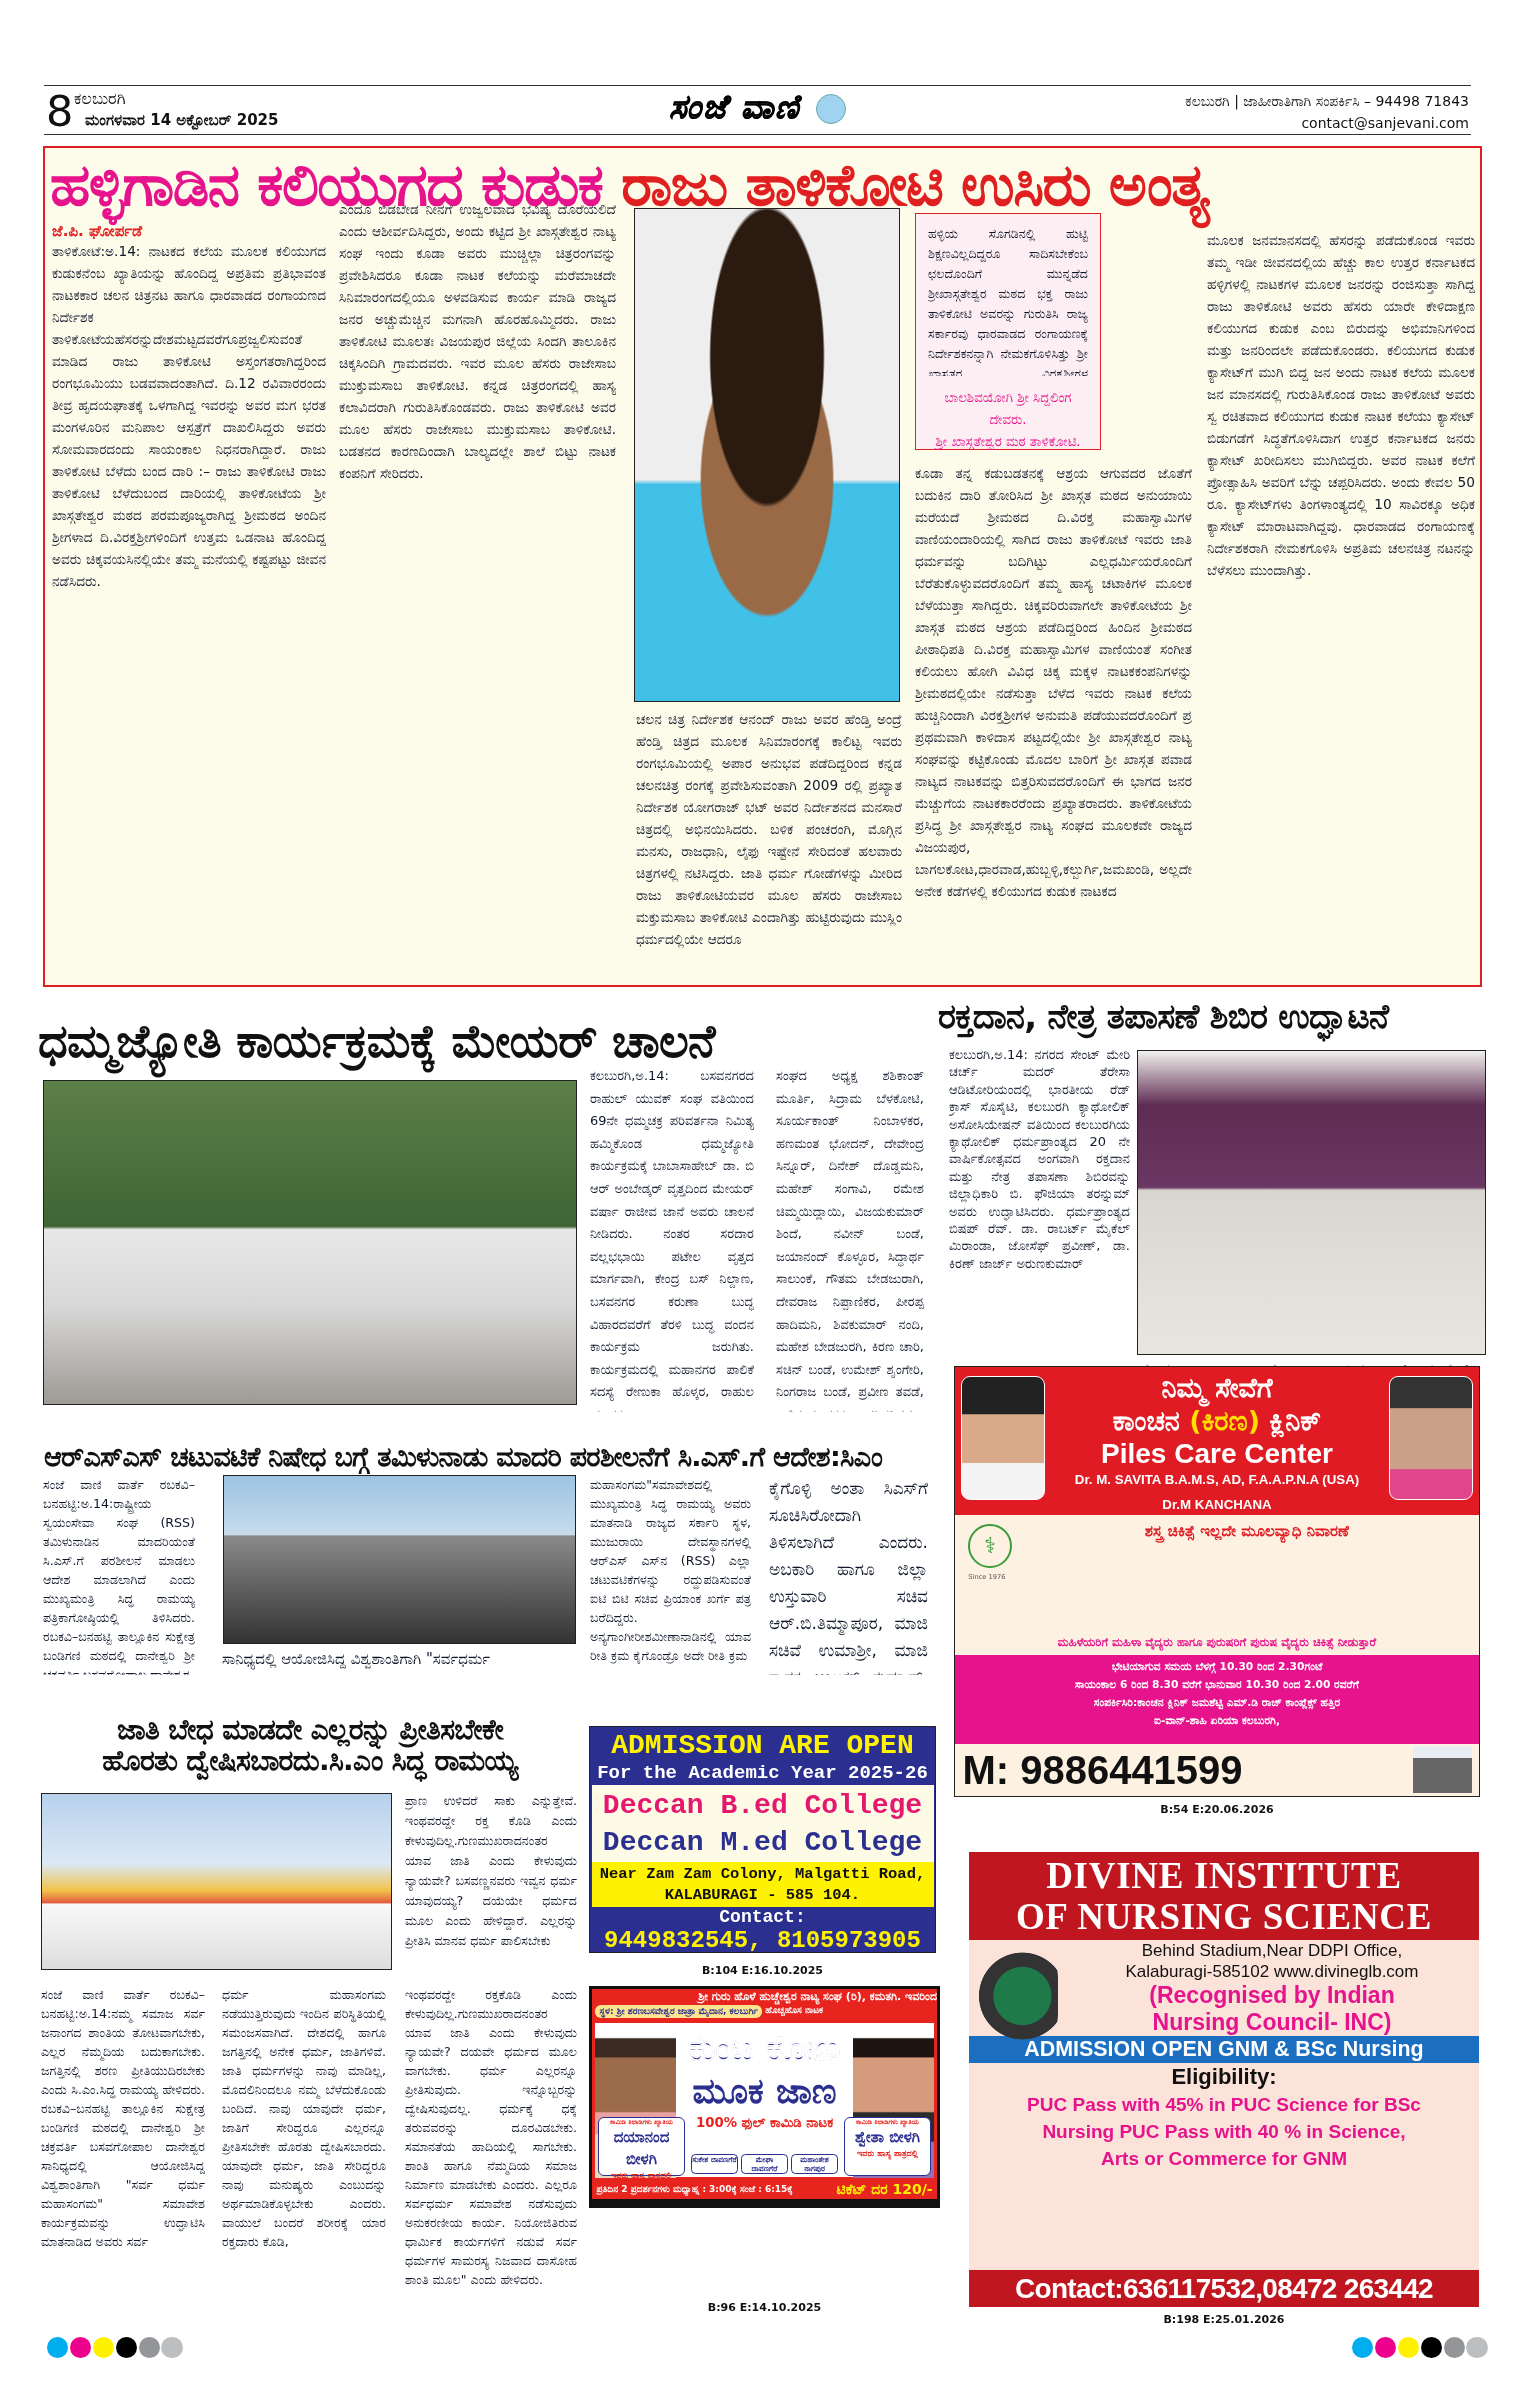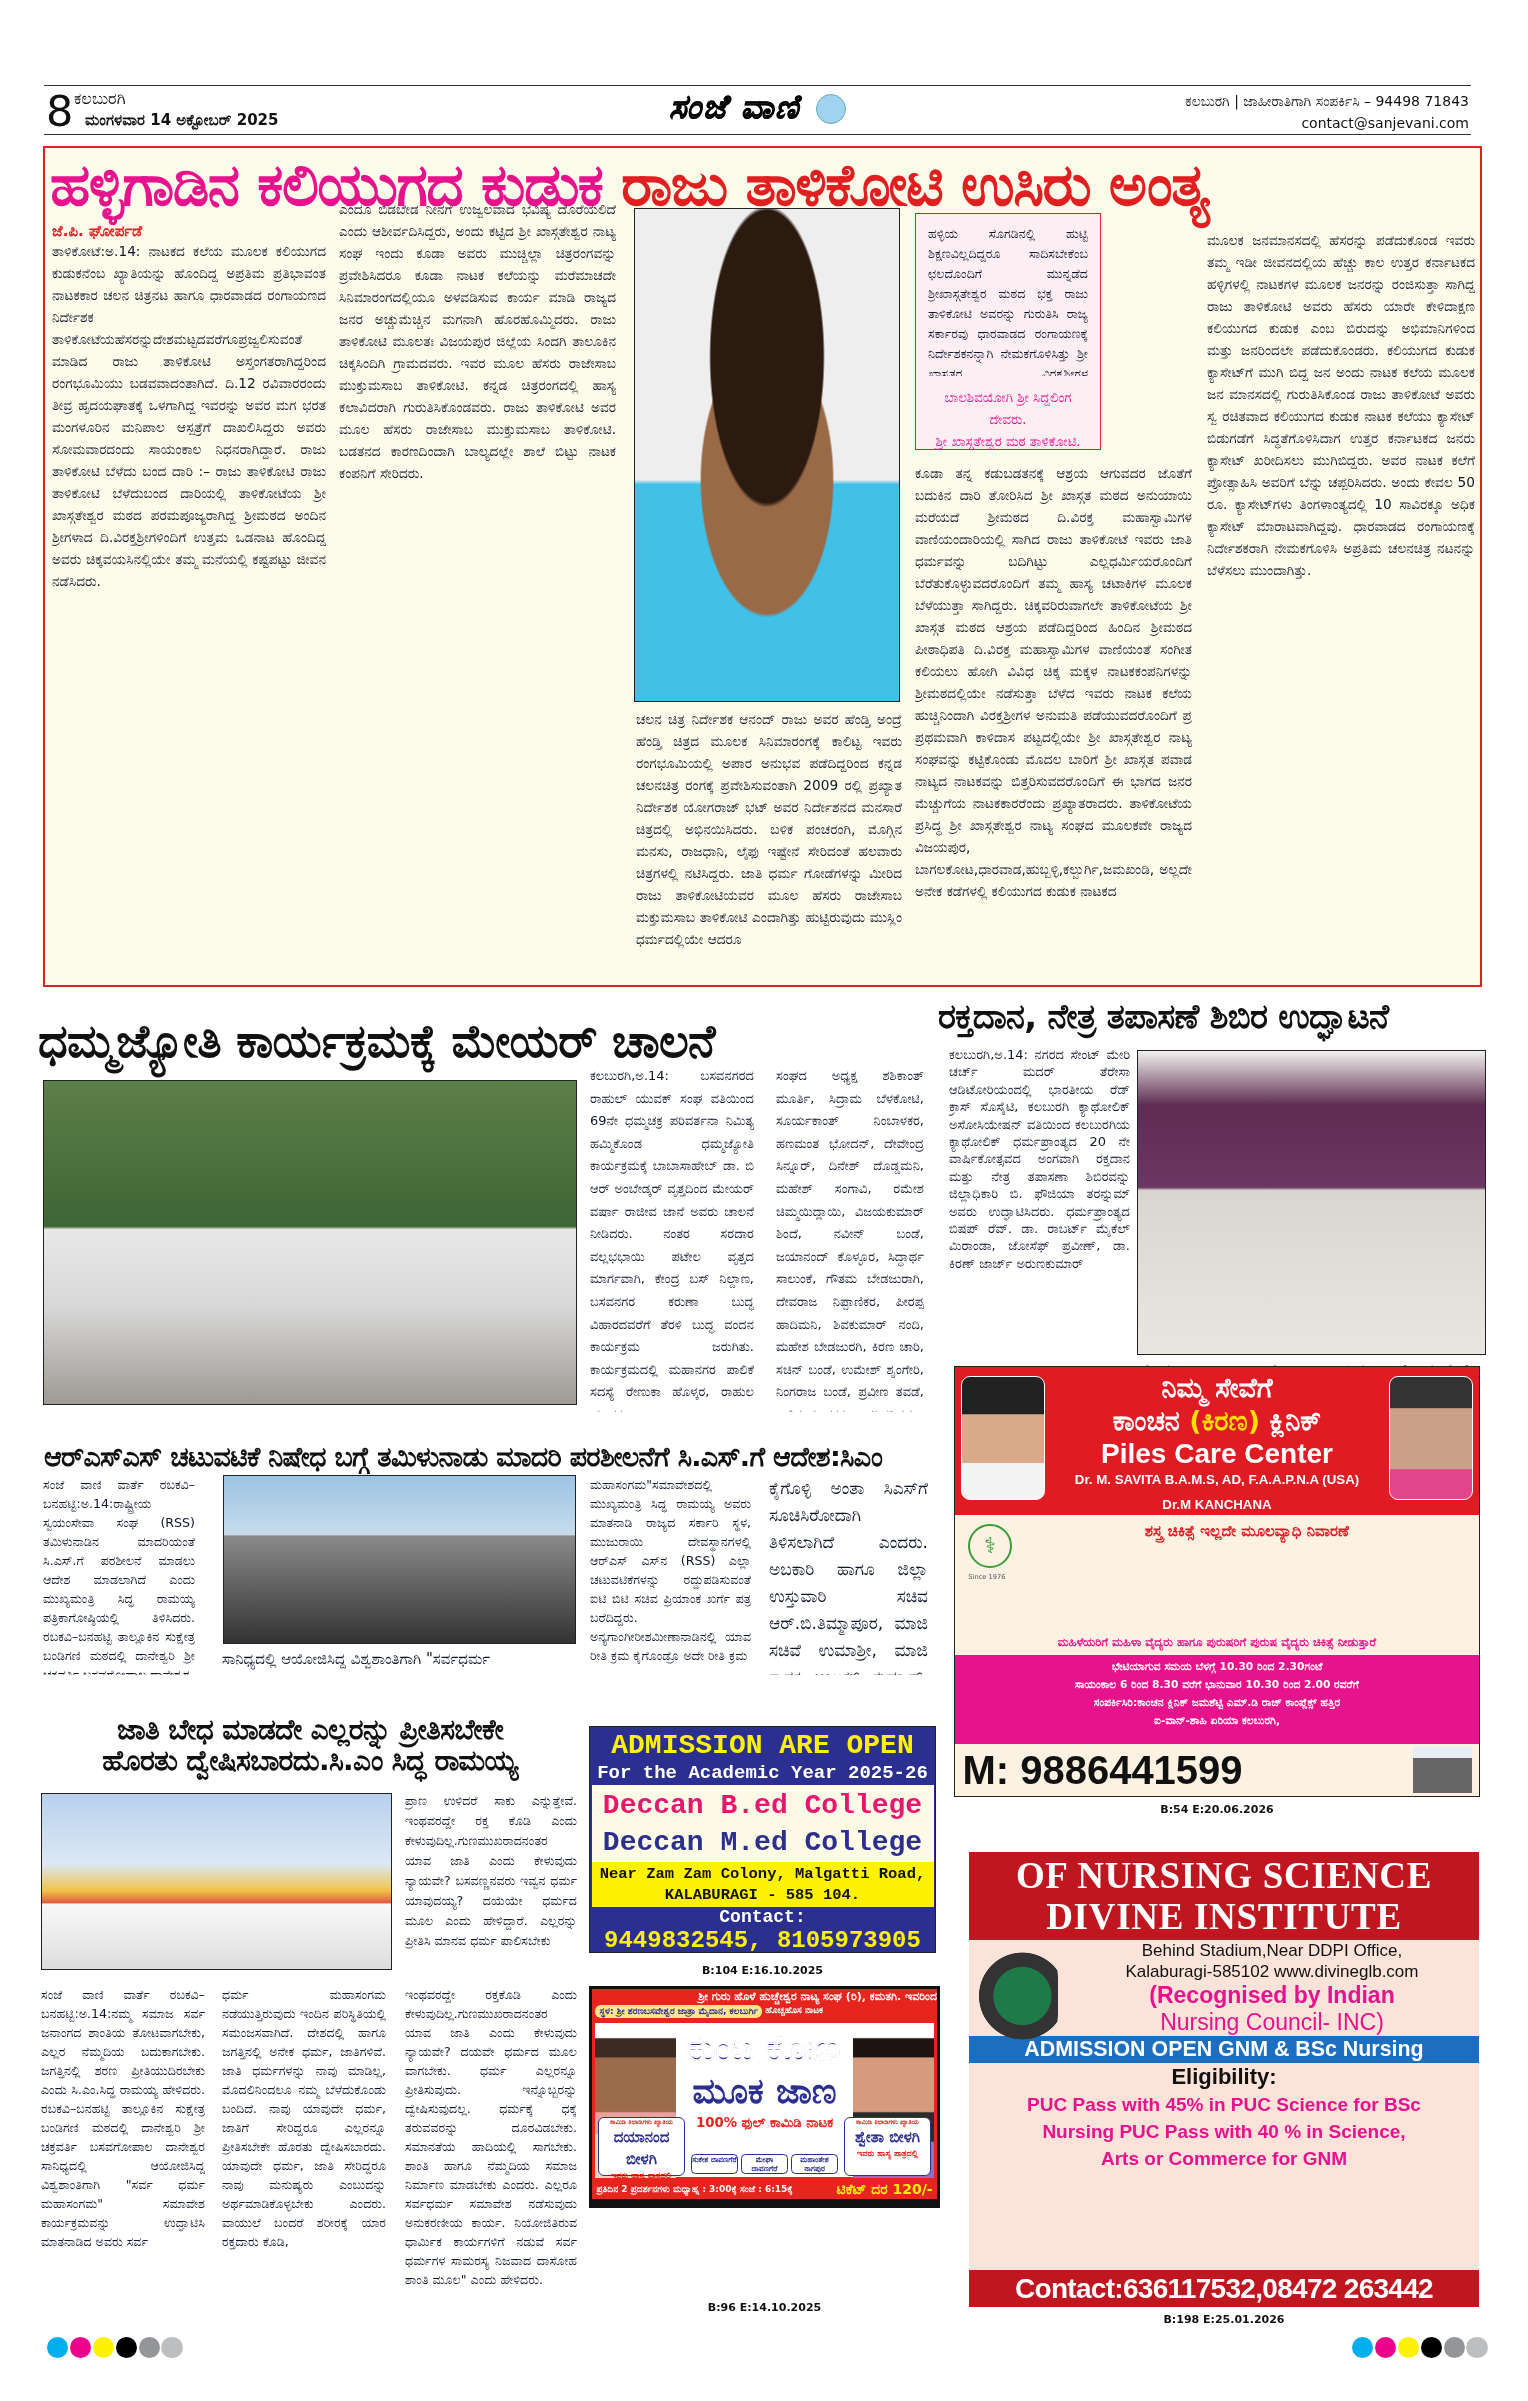--- a/index.html
+++ b/index.html
@@ -167,29 +167,29 @@
   </div>
   <div style="position:absolute;left:4.4px;right:4.4px;bottom:1.5px;display:flex;justify-content:space-between;align-items:center;white-space:nowrap;font-weight:bold">
     <span style="color:#fff;font-size:9px">ಪ್ರತಿದಿನ 2 ಪ್ರದರ್ಶನಗಳು ಮಧ್ಯಾಹ್ನ : 3:00ಕ್ಕೆ ಸಂಜೆ : 6:15ಕ್ಕೆ</span>
     <span style="color:#fff200;font-size:14px">ಟಿಕೆಟ್ ದರ 120/-</span>
   </div>
 </div>
 <div class="abs key" style="left:589px;top:2301px;width:351px">B:96 E:14.10.2025</div>
 
 <div class="abs ad" style="left:969px;top:1852px;width:510px;height:455px;background:#fbe3d9;font-family:'Liberation Sans',sans-serif;text-align:center">
   <div style="background:#c0161f;color:#fff;font-family:'Liberation Serif',serif;font-weight:900;font-size:37px;line-height:41px;padding:3px 0;letter-spacing:0.7px">
+    <div>DIVINE INSTITUTE</div>
     <div style="white-space:nowrap">OF NURSING SCIENCE</div>
-    <div>DIVINE INSTITUTE</div>
   </div>
   <div style="position:absolute;left:0;top:96px;width:89px;height:96px;border-radius:50% 30% 30% 50%;background:radial-gradient(circle at 60% 50%,#1f7a4a 0 40%,#333 41% 60%,transparent 61%)"></div>
   <div style="margin-left:96px;font-size:17px;line-height:21px;color:#111">
     <div>Behind Stadium,Near DDPI Office,</div>
     <div>Kalaburagi-585102 www.divineglb.com</div>
     <div style="color:#e6138c;font-weight:bold;font-size:23px;line-height:27px">(Recognised by Indian</div>
-    <div style="color:#e6138c;font-weight:normal;font-size:23px;line-height:27px">Nursing Council- INC)</div>
+    <div style="color:#e6138c;font-weight:bold;font-size:23px;line-height:27px">Nursing Council- INC)</div>
   </div>
   <div style="background:#1c6fc0;color:#fff;font-weight:bold;font-size:21.4px;line-height:27px;white-space:nowrap">ADMISSION OPEN GNM &amp; BSc Nursing</div>
   <div style="font-weight:bold;font-size:22px;line-height:28px">Eligibility:</div>
   <div style="color:#e6138c;font-weight:bold;font-size:19px;line-height:27px;white-space:nowrap">
     <div>PUC Pass with 45% in PUC Science for BSc</div>
     <div>Nursing PUC Pass with 40 % in Science,</div>
     <div>Arts or Commerce for GNM</div>
   </div>
   <div style="position:absolute;left:0;right:0;bottom:0;background:#c0161f;color:#fff;font-size:28px;line-height:37px;font-weight:bold;white-space:nowrap;letter-spacing:-0.7px">Contact:636117532,08472 263442</div>
 </div>

